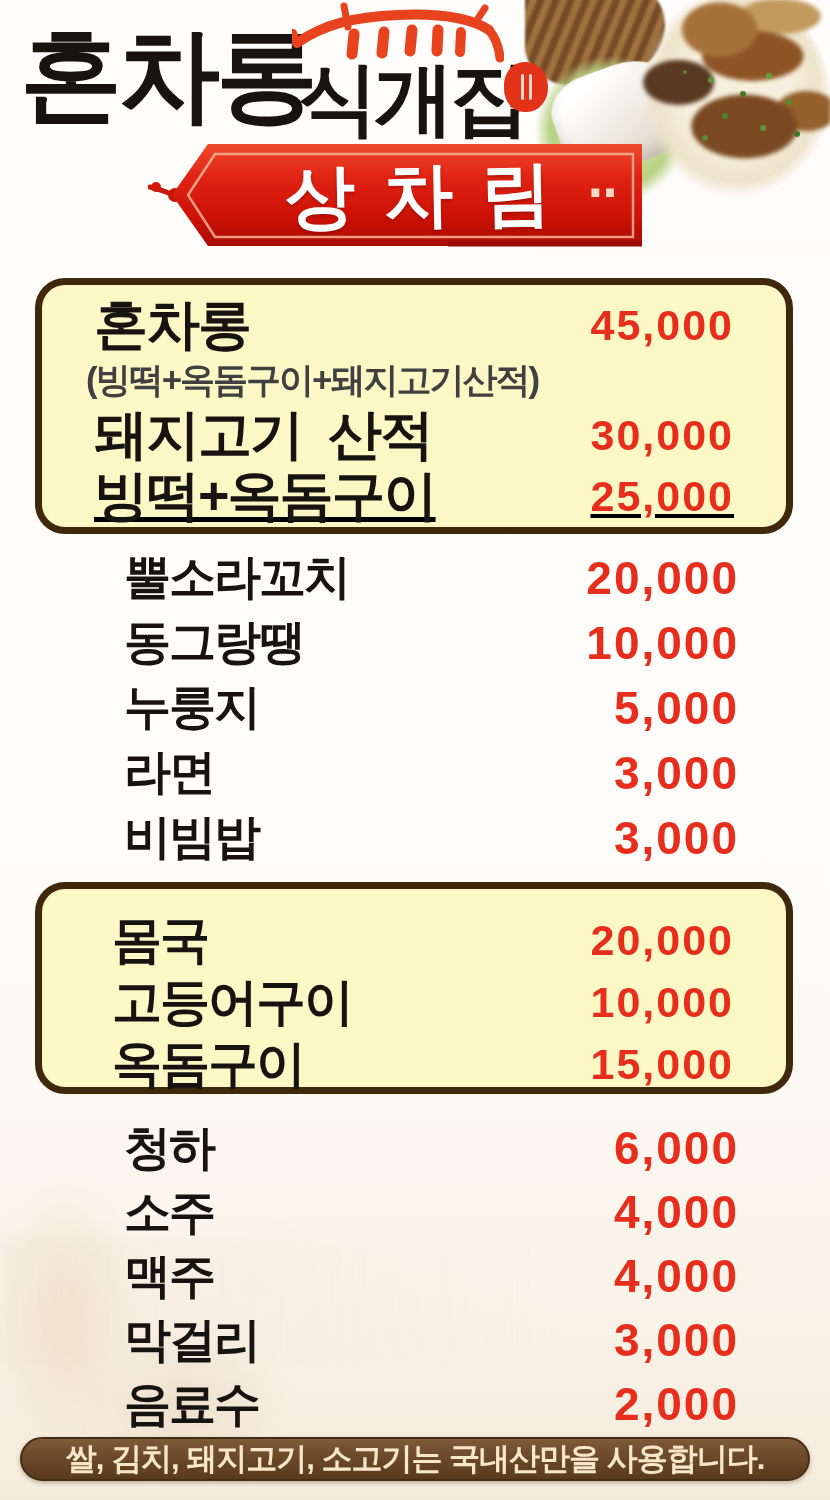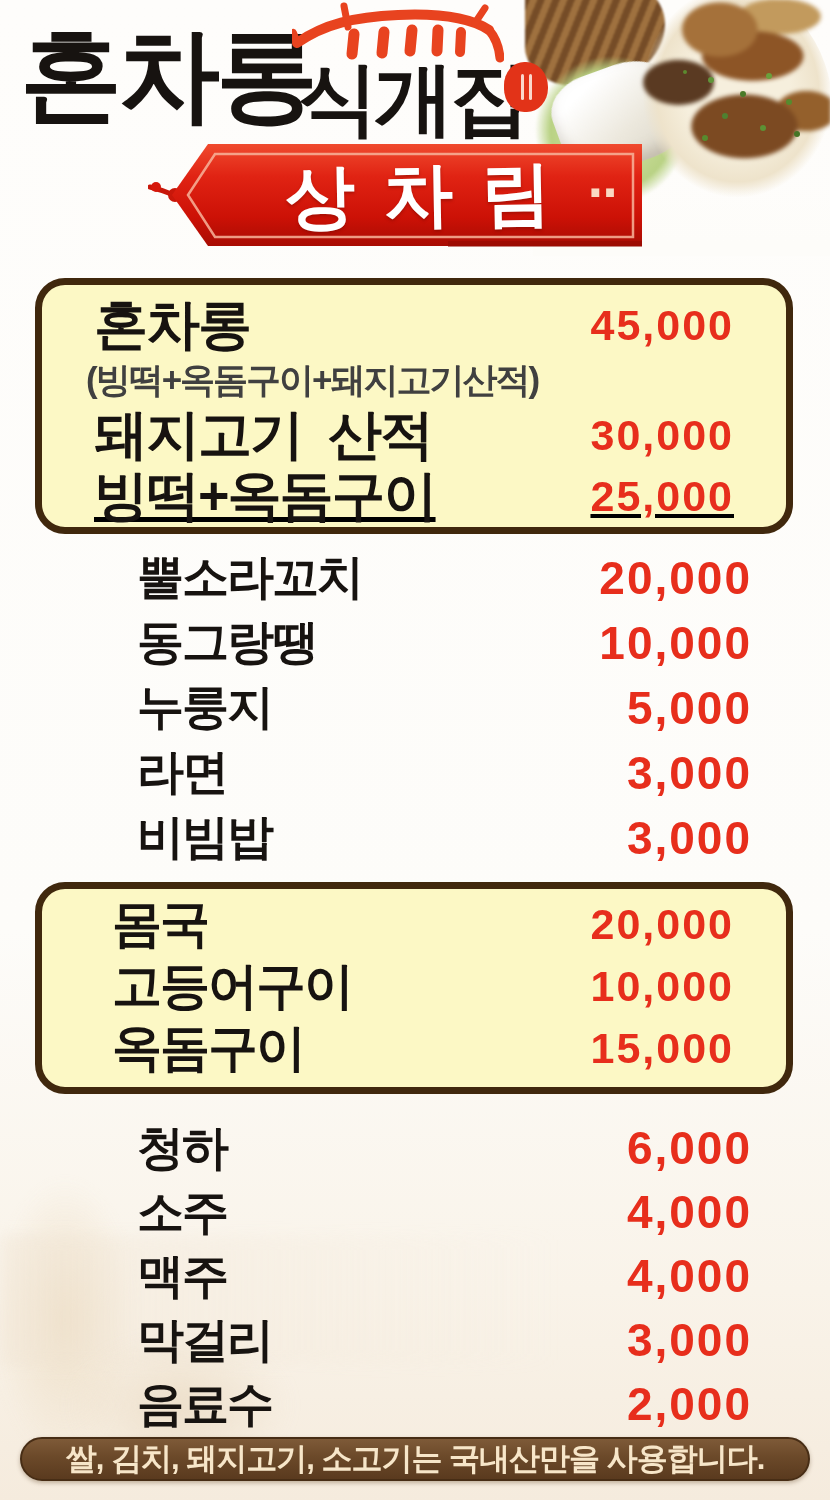--- a/index.html
+++ b/index.html
@@ -102,22 +102,22 @@
     position:absolute; left:0; bottom:-6px; width:100%; height:70px;
     background:linear-gradient(180deg,rgba(253,252,249,0),#fdfcf9 80%);
   }
 
   
   .menu-box{
     position:absolute; left:35px; width:758px; z-index:2;
     background:#fcf8c5; border:7px solid #40280d; border-radius:30px;
   }
   .box1{ top:278px; height:256px; padding:10px 52px 0 52px; }
-  .box2{ top:882px; height:212px; padding:4px 52px 0 70px; }
-  .plain-list{ position:absolute; left:49px; width:758px; z-index:2; padding:0 55px 0 88px; }
+  .box2{ top:882px; height:212px; padding:20px 52px 0 70px; }
+  .plain-list{ position:absolute; left:36px; width:758px; z-index:2; padding:0 55px 0 88px; }
   .list1{ top:545px; }
   .list2{ top:1116px; }
 
   .mrow{ display:flex; justify-content:space-between; align-items:center; }
   .box1 .mrow{ height:60px; }
   .box1 .mrow + .mrow{ height:62px;text-decoration:underline; }
   .box2 .mrow{ height:62px; }
   .plain-list .mrow{ height:65px; }
   .list2 .mrow{ height:64px; }
 

